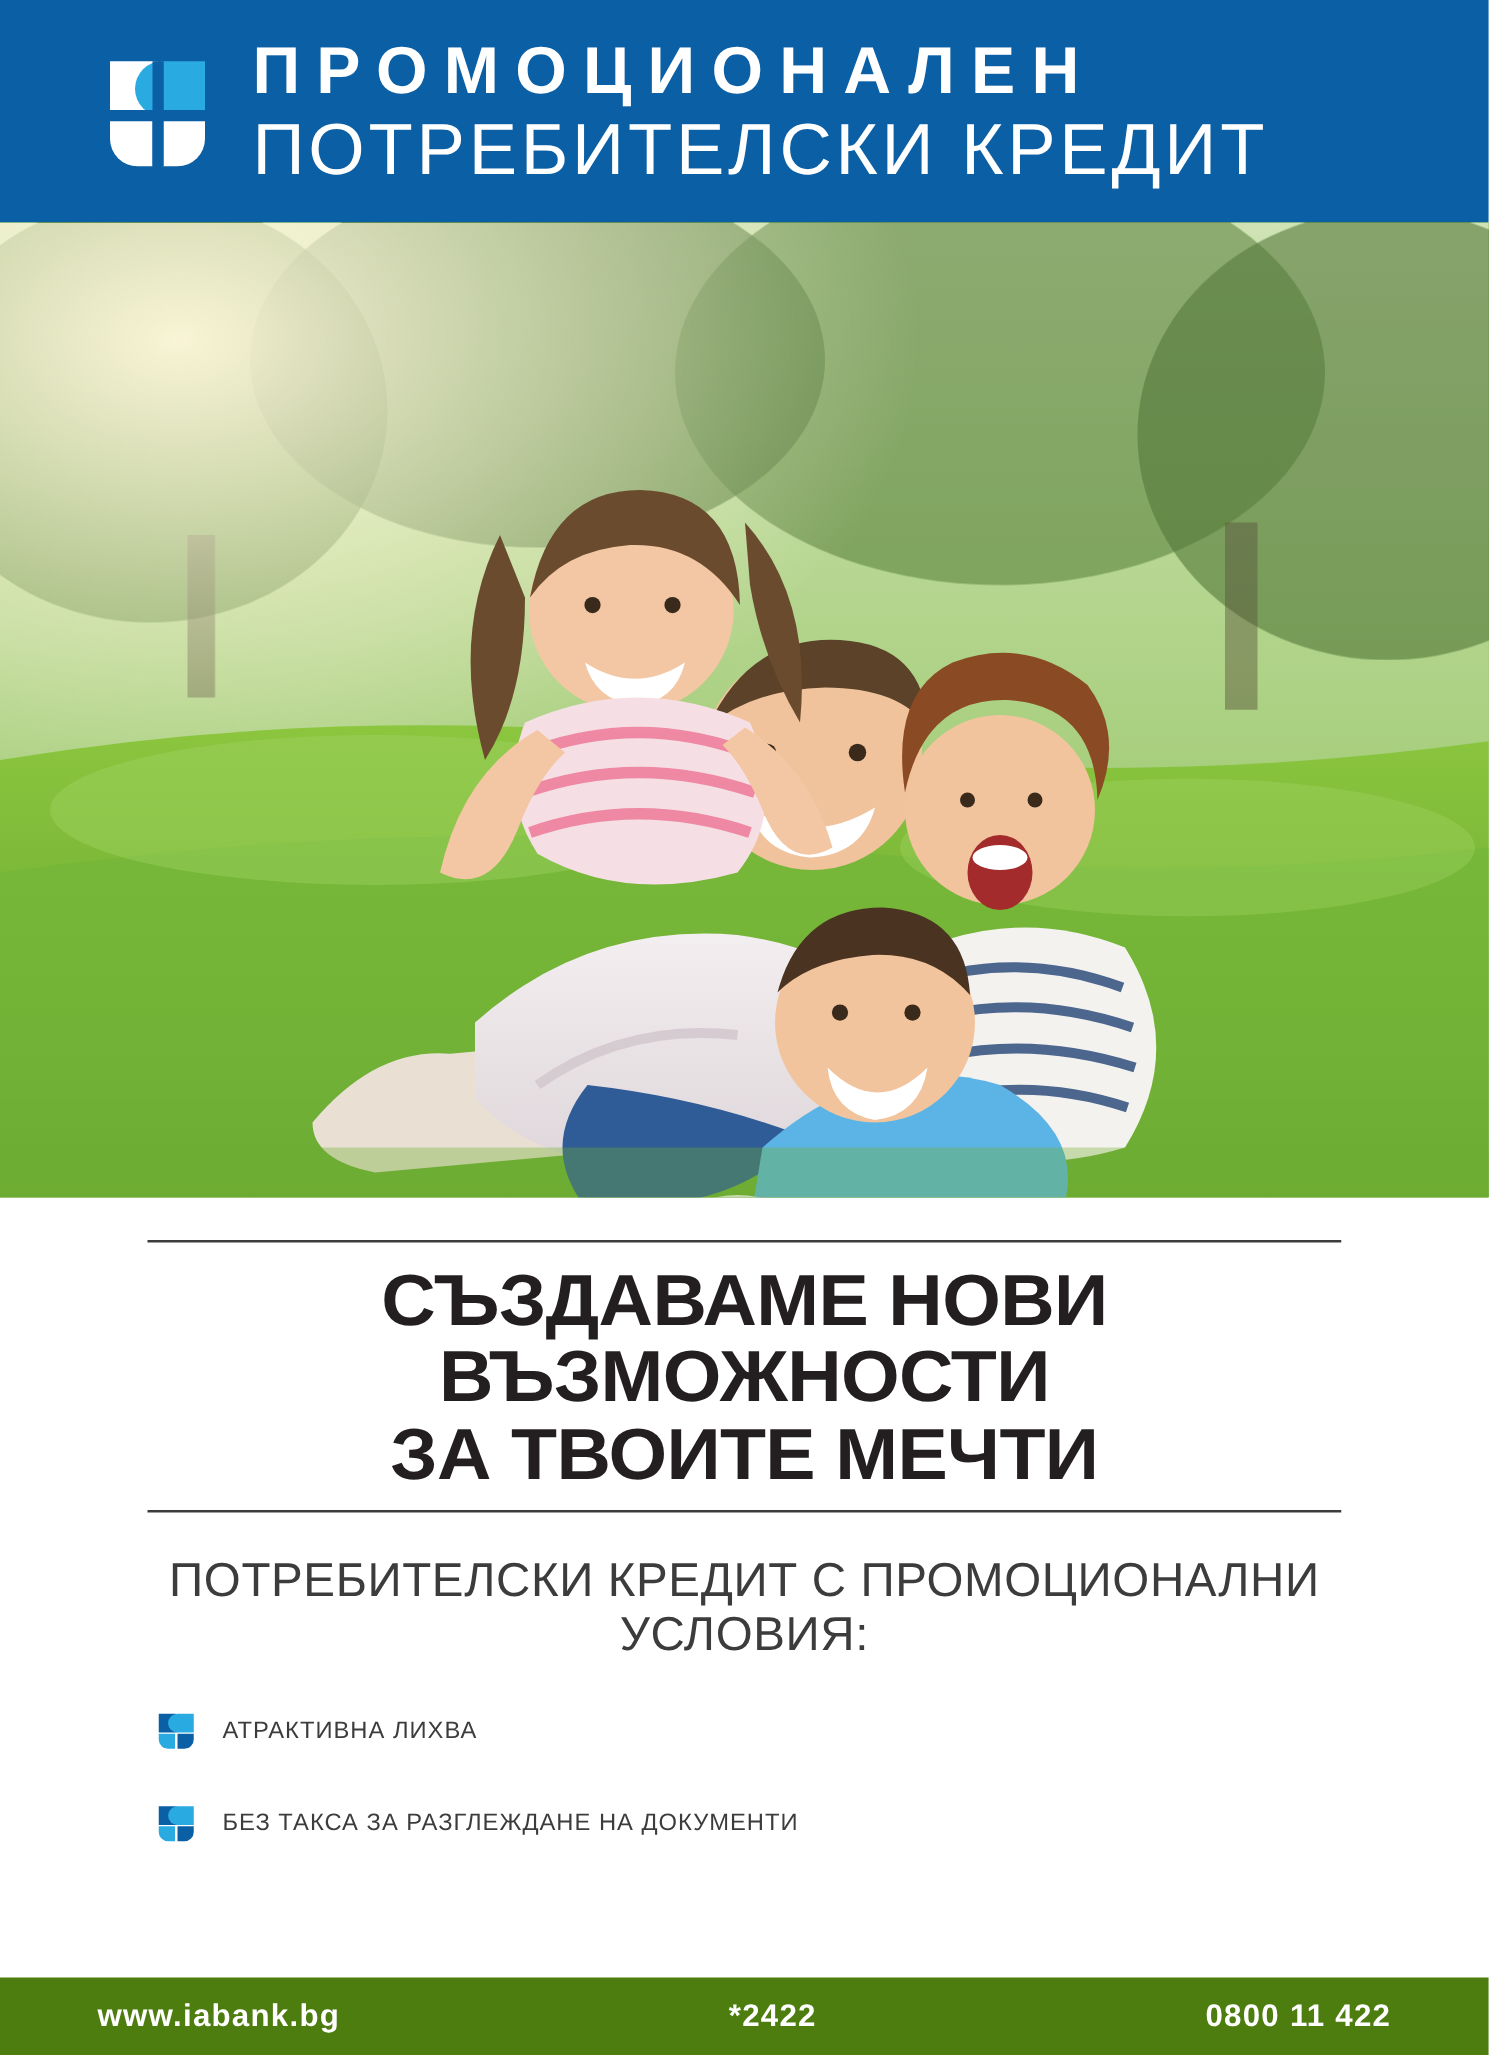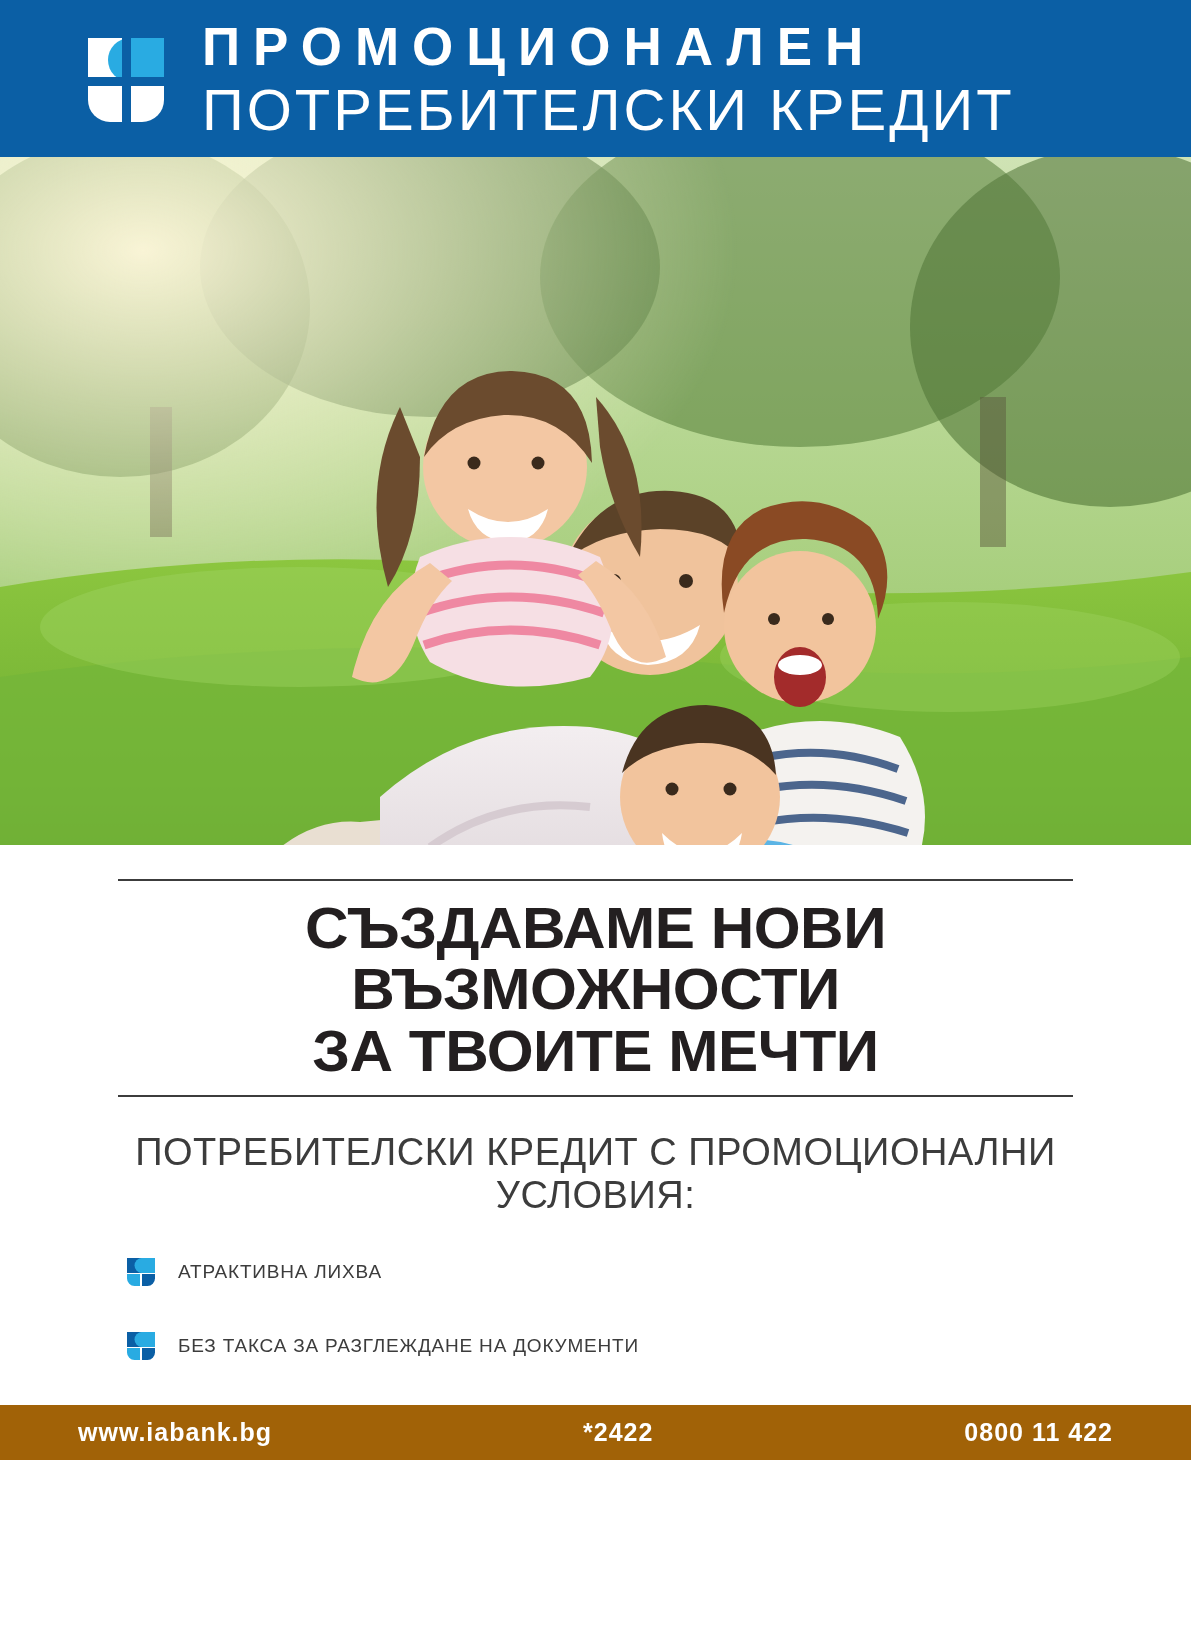--- a/index.html
+++ b/index.html
@@ -10,21 +10,21 @@
   body {
     width: 1191px;
     height: 1644px;
     font-family: "Liberation Sans", sans-serif;
     overflow: hidden;
     position: relative;
   }
 
   .poster {
     width: 1191px;
-    height: 1460px;
+    height: 1644px;
     position: relative;
     background: #ffffff;
     display: flex;
     flex-direction: column;
   }
 
   
   .header {
     background: #0b5fa5;
     height: 178px;
@@ -129,21 +129,21 @@
   }
   .bullet-icon svg { display: block; }
   .bullet-text {
     color: #3c3c3c;
     font-size: 19px;
     letter-spacing: 0.8px;
   }
 
   
   .footer {
-    background: #a16207;
+    background: #4d7c0f;
     height: 62px;
     display: flex;
     align-items: center;
     justify-content: space-between;
     padding: 0 78px;
     box-sizing: border-box;
     color: #ffffff;
     font-size: 25px;
     font-weight: bold;
     letter-spacing: 1px;

